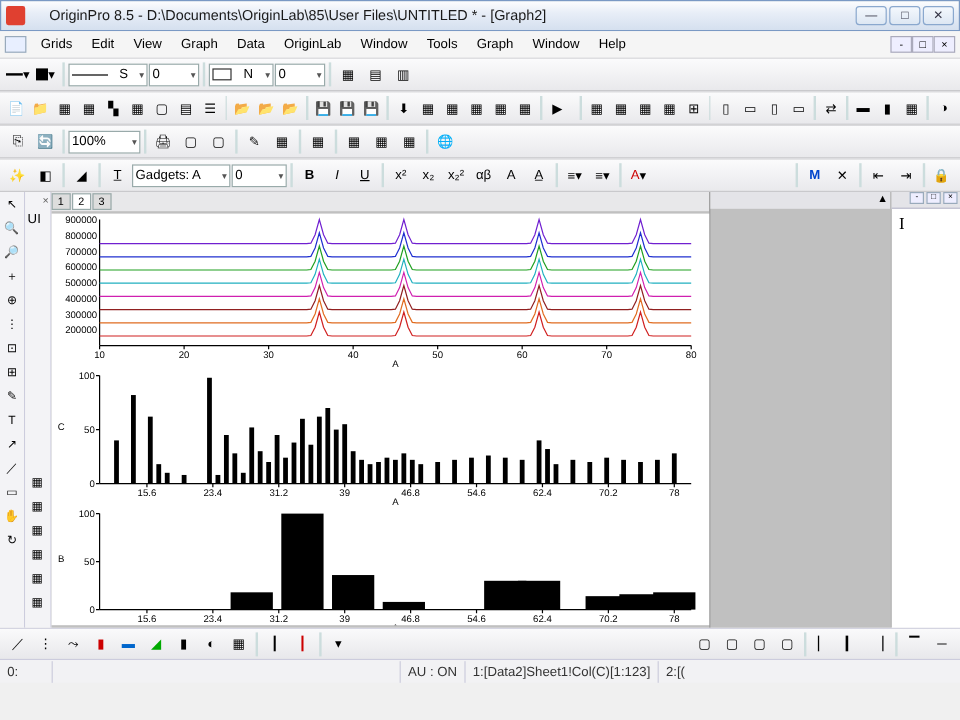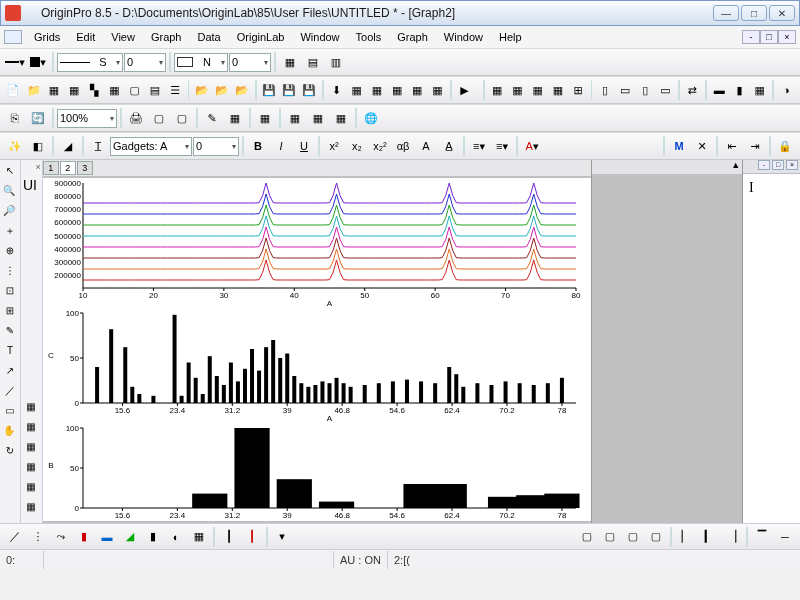--- a/index.html
+++ b/index.html
@@ -233,21 +233,21 @@
     <div class="vbtn">✎</div>
     <div class="vbtn">T</div>
     <div class="vbtn">↗</div>
     <div class="vbtn">／</div>
     <div class="vbtn">▭</div>
     <div class="vbtn">✋</div>
     <div class="vbtn">↻</div>
   </div>
   <div class="vtoolbar" style="width:24px">
     <div style="height:12px;text-align:right;font-size:9px;color:#666">×</div>
-    <div style="font-size:14px;padding:1px">UI</div>
+    <div style="font-size:11px;padding:1px">UI</div>
     <div style="height:200px"></div>
     <div class="vbtn">▦</div>
     <div class="vbtn">▦</div>
     <div class="vbtn">▦</div>
     <div class="vbtn">▦</div>
     <div class="vbtn">▦</div>
     <div class="vbtn">▦</div>
   </div>
 
   <div class="graphwin">
@@ -456,14 +456,15 @@
   <div class="tbtn">▕</div>
   <div class="sep"></div>
   <div class="tbtn">▔</div>
   <div class="tbtn">─</div>
 </div>
 
 <div class="statusbar">
   <div class="cell" style="width:44px">0:</div>
   <div class="cell" style="width:290px"></div>
   <div class="cell">AU : ON</div>
+  <div class="cell">1:[Data2]Sheet1!Col(C)[1:123]</div>
   <div class="cell" style="border:none">2:[(</div>
 </div>
 
 </body></html>

